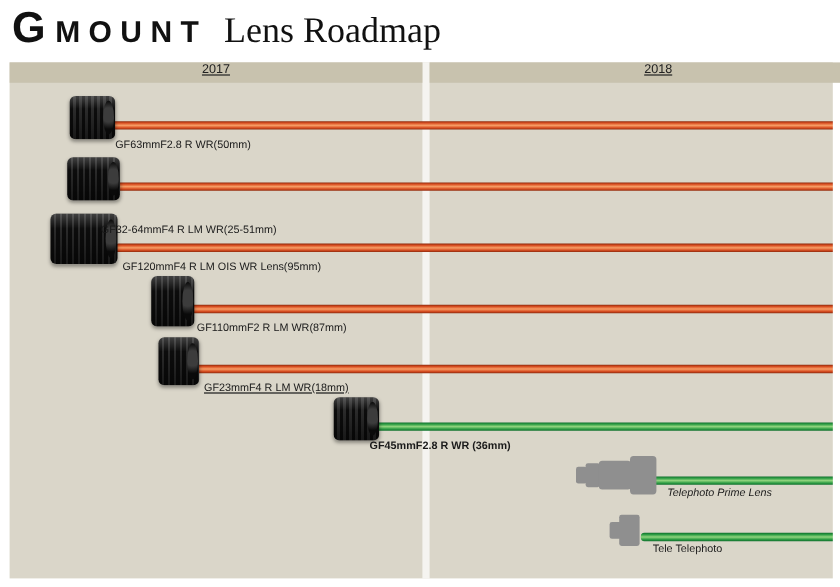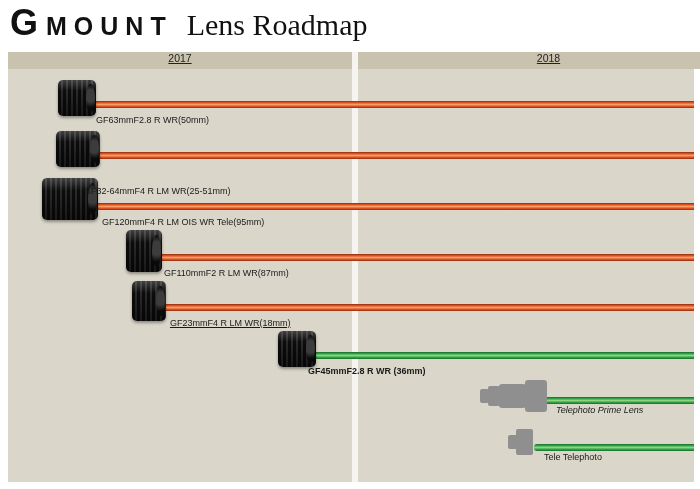--- a/index.html
+++ b/index.html
@@ -60,21 +60,21 @@
     <div class="bar orange" style="left:78px;top:49px;"></div>
     <div class="lens" style="left:50px;top:28px;width:38px;height:36px;"></div>
     <div class="lens-label" style="left:88px;top:63px;">GF63mmF2.8 R WR(50mm)</div>
 
     <div class="bar orange" style="left:84px;top:100px;"></div>
     <div class="lens" style="left:48px;top:79px;width:44px;height:36px;"></div>
     <div class="lens-label" style="left:76px;top:114px;margin-top:20px;">GF32-64mmF4 R LM WR(25-51mm)</div>
 
     <div class="bar orange" style="left:88px;top:151px;"></div>
     <div class="lens" style="left:34px;top:126px;width:56px;height:42px;"></div>
-    <div class="lens-label" style="left:94px;top:165px;">GF120mmF4 R LM OIS WR Tele(95mm)</div>
+    <div class="lens-label" style="left:94px;top:165px;">GF120mmF4 R LM OIS WR Lens(95mm)</div>
 
     <div class="bar orange" style="left:150px;top:202px;"></div>
     <div class="lens" style="left:118px;top:178px;width:36px;height:42px;"></div>
     <div class="lens-label" style="left:156px;top:216px;">GF110mmF2 R LM WR(87mm)</div>
 
     <div class="bar orange" style="left:154px;top:252px;"></div>
     <div class="lens" style="left:124px;top:229px;width:34px;height:40px;"></div>
     <div class="lens-label" style="left:162px;top:266px;text-decoration:underline;">GF23mmF4 R LM WR(18mm)</div>
 
     <div class="bar green" style="left:302px;top:300px;"></div>

